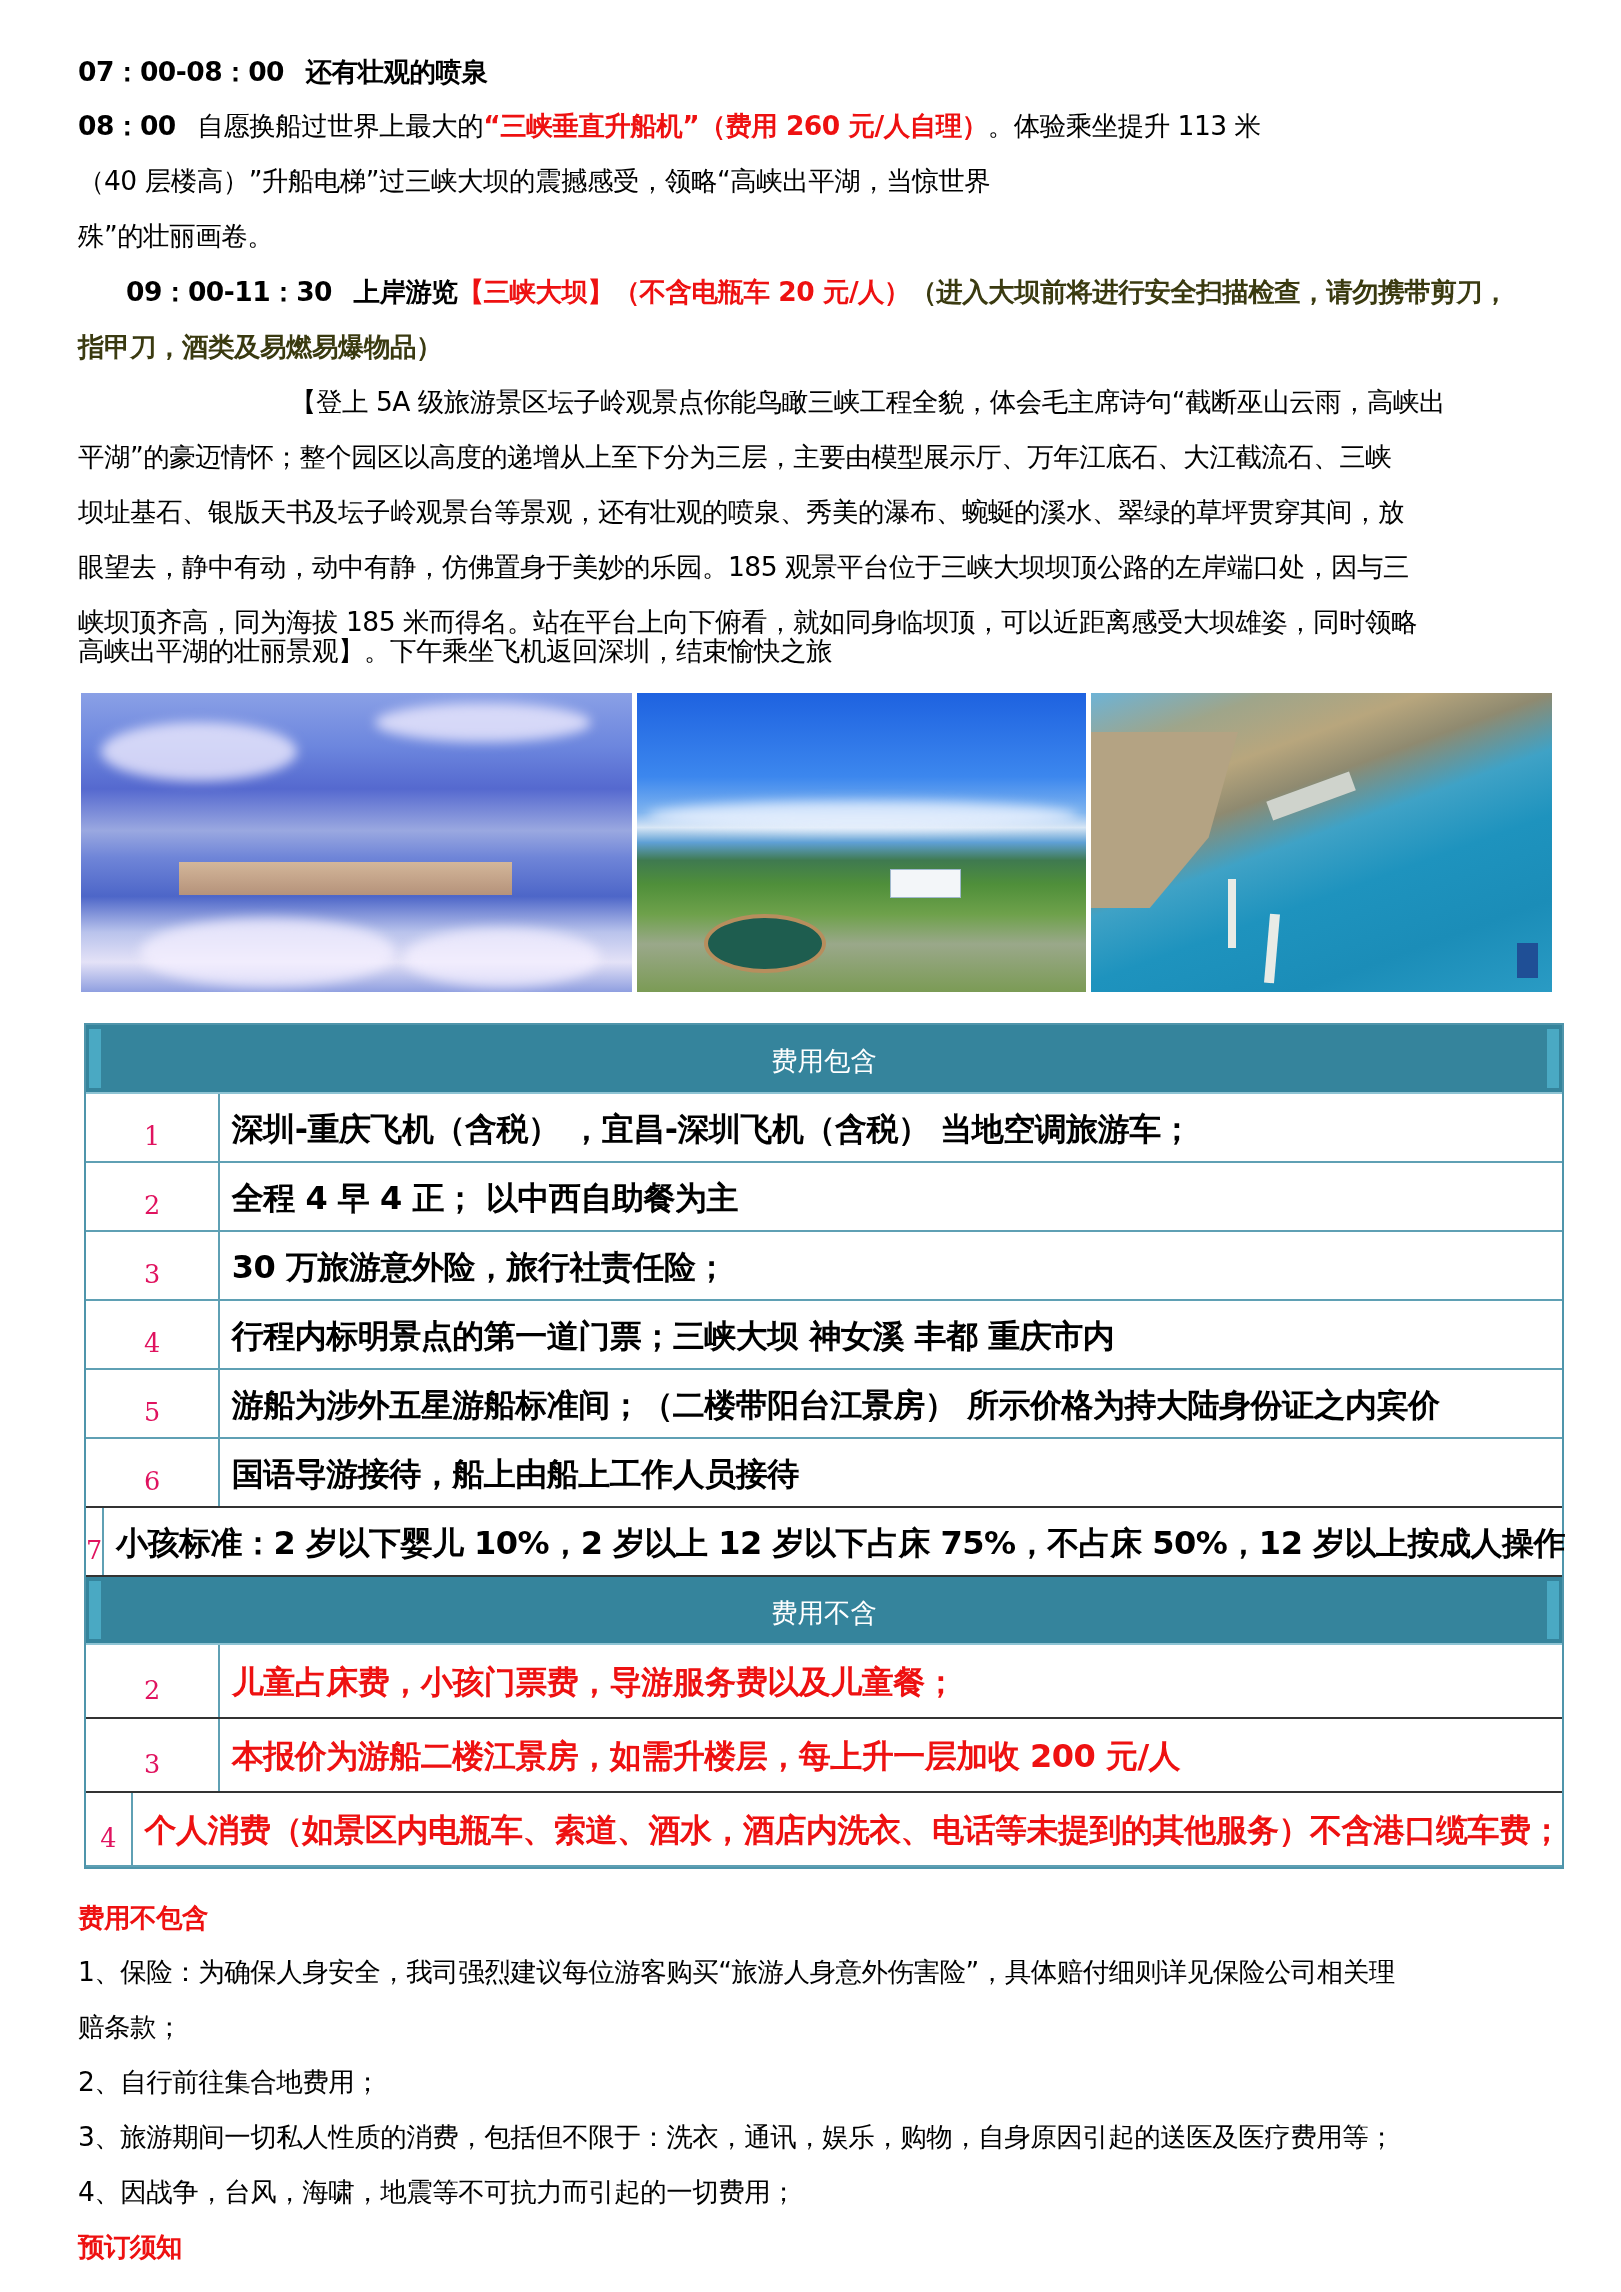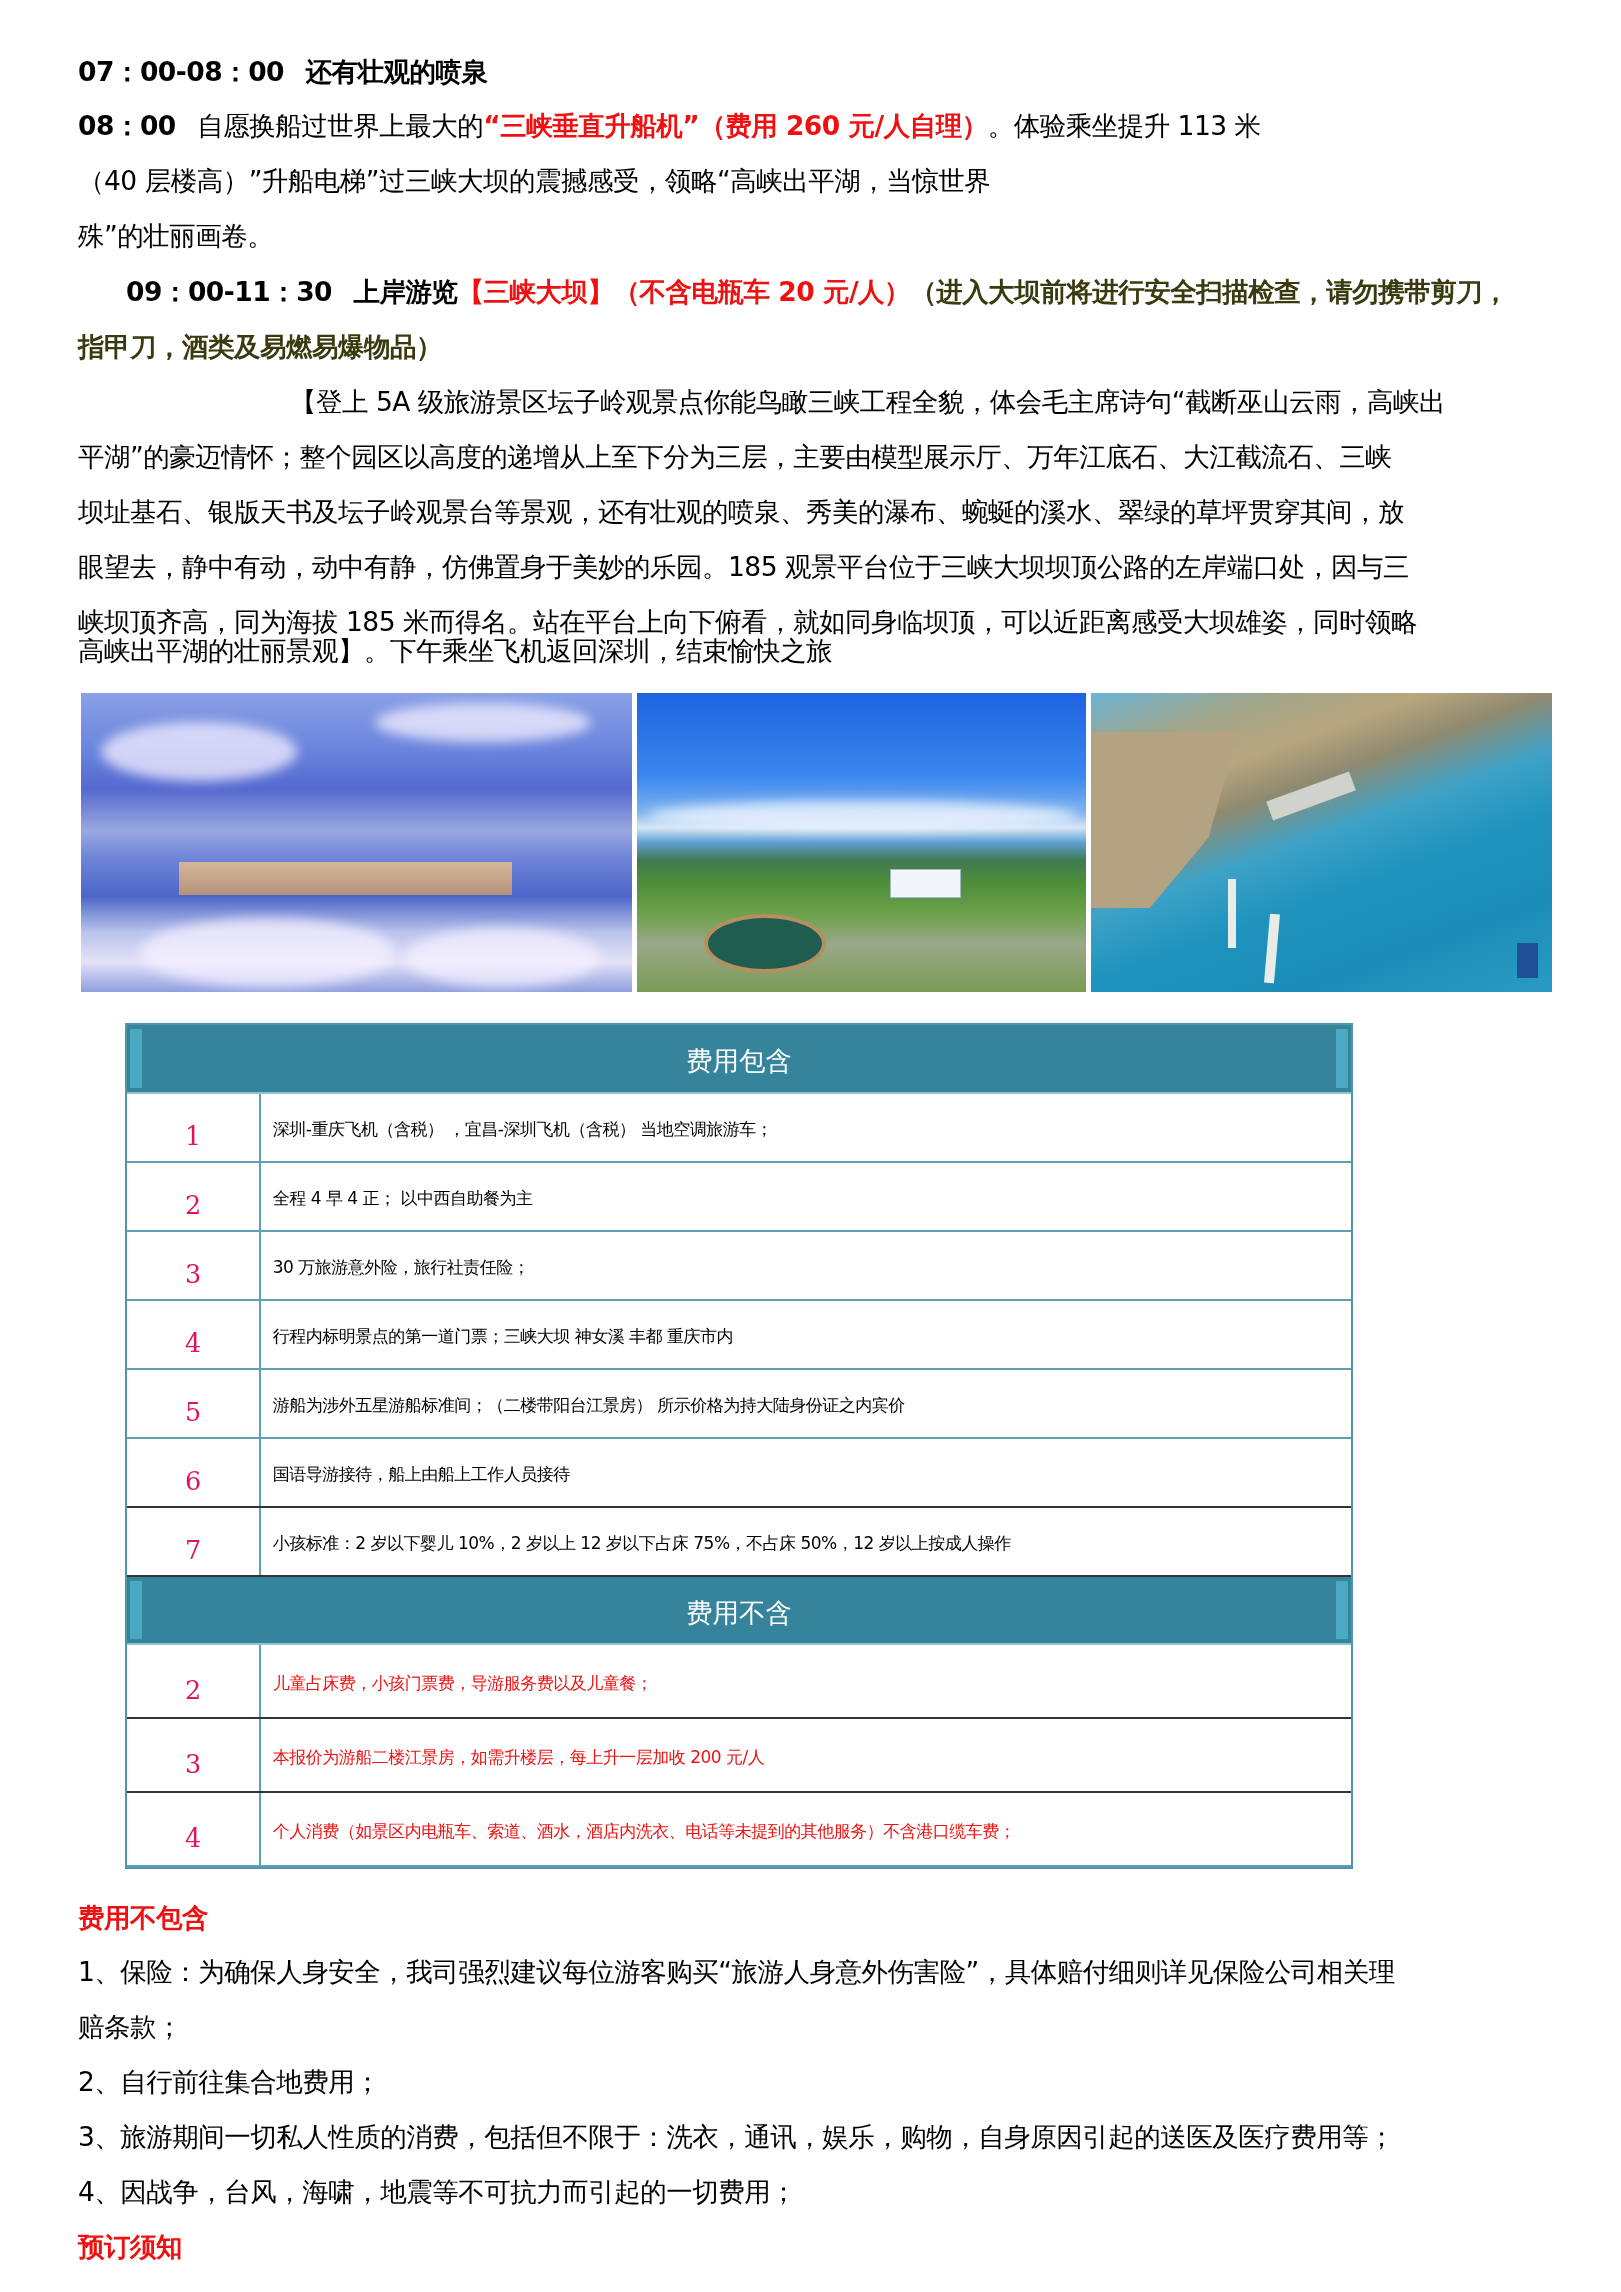--- a/index.html
+++ b/index.html
@@ -17,29 +17,29 @@
   .p2 { left: 556px; width: 449px; background: linear-gradient(180deg,#1e62e0 0%,#3c87ee 28%,#7fb4ef 40%,#d7e6f5 45%,#5fa0d5 50%,#3f7a50 56%,#4f8f3a 64%,#6ea14b 74%,#9aa88a 84%,#7b9b55 100%); }
   .p3 { left: 1010px; width: 461px; background: linear-gradient(160deg,#6db3d6 0%,#9fa58a 14%,#b8a67d 26%,#8f8a70 36%,#3fa2c6 48%,#1e93be 62%,#1b8db8 80%,#2a9bc4 100%); }
   .dam { position: absolute; left: 98px; top: 169px; width: 333px; height: 33px; background: linear-gradient(180deg,#e6c08f,#c79a6d); opacity: 0.85; }
   .cloud { position: absolute; border-radius: 50%; background: rgba(245,240,255,0.75); filter: blur(5.9px); }
   .fountain { position: absolute; left: 67px; top: 221px; width: 122px; height: 59px; border-radius: 50%; background: #1e5d4f; border: 4.9px solid #b78e5d; }
   .building { position: absolute; left: 253px; top: 176px; width: 71px; height: 29px; background: #f3f6f9; border: 1px solid #9fb8cc; }
   .lock { position: absolute; background: #cfd3cc; }
   .land { position: absolute; left: 0; top: 39px; width: 147px; height: 176px; background: #b4a383; clip-path: polygon(0 0,100% 0,80% 60%,40% 100%,0 100%); }
   .badge { position: absolute; right: 13.7px; bottom: 13.7px; width: 21.6px; height: 35px; background: #1f4f96; }
 
-  .tbl { position: absolute; left: 84px; top: 1023px; width: 1228px; border: 2px solid #4f95ab; background: #fff; margin-left: 41px; }
+  .tbl { position: absolute; left: 84px; top: 1023px; width: 1480px; border: 2px solid #4f95ab; background: #fff; }
   .hdr { height: 69px; background: #35849c; position: relative; border-bottom: 2.9px solid #8ec4d4; }
   .hdr::before, .hdr::after { content: ""; position: absolute; top: 3.9px; bottom: 3.9px; width: 11.8px; background: #4aa9c3; }
   .hdr::before { left: 2.9px; } .hdr::after { right: 2.9px; }
   .hdr span { position: absolute; left: 0; right: 0; text-align: center; top: 17.6px; color: #fff; font-size: 26.5px; font-family: "DejaVu Serif", serif; }
   .row { display: flex; height: 69px; border-bottom: 2.9px solid #5fa0b4; }
   .row.dark { border-bottom: 2.9px solid #333; }
   .num { width: 134px; border-right: 2.9px solid #5fa0b4; color: #e0135f; font-family: "DejaVu Serif", serif; font-size: 25.5px; display: flex; align-items: center; justify-content: center; padding-top: 17.6px; }
-  .txt { flex: 1; display: flex; align-items: center; padding-left: 11.8px; padding-top: 4px; font-size: 17px; font-weight: normal; white-space: nowrap; letter-spacing: -0.5px; }
+  .txt { flex: 1; display: flex; align-items: center; padding-left: 11.8px; padding-top: 4px; font-size: 32px; font-weight: bold; white-space: nowrap; letter-spacing: -0.5px; }
   .txt.red { color: #ee1111; }
   .row.tall { height: 74px; }
 </style>
 </head>
 <body>
 
 <div class="line b" style="top:54px;">
   <span>07：00-08：00</span><span class="gap"></span><span>还有壮观的喷泉</span>
 </div>
 

